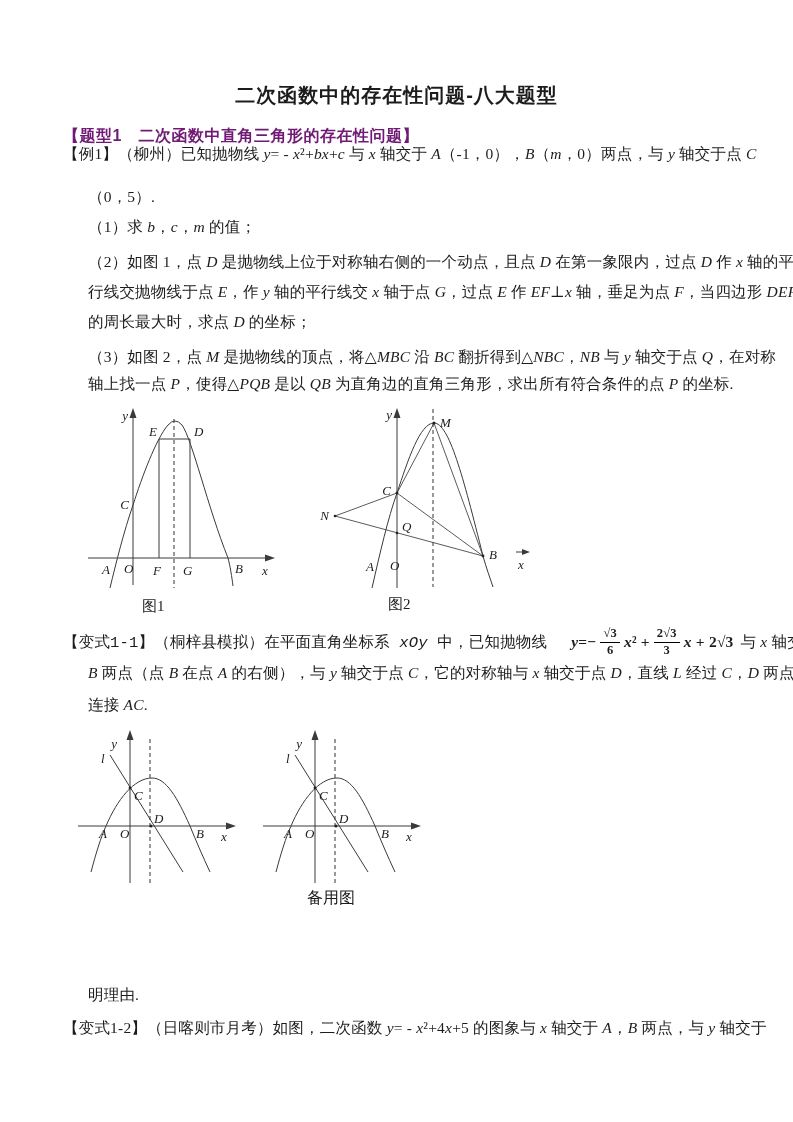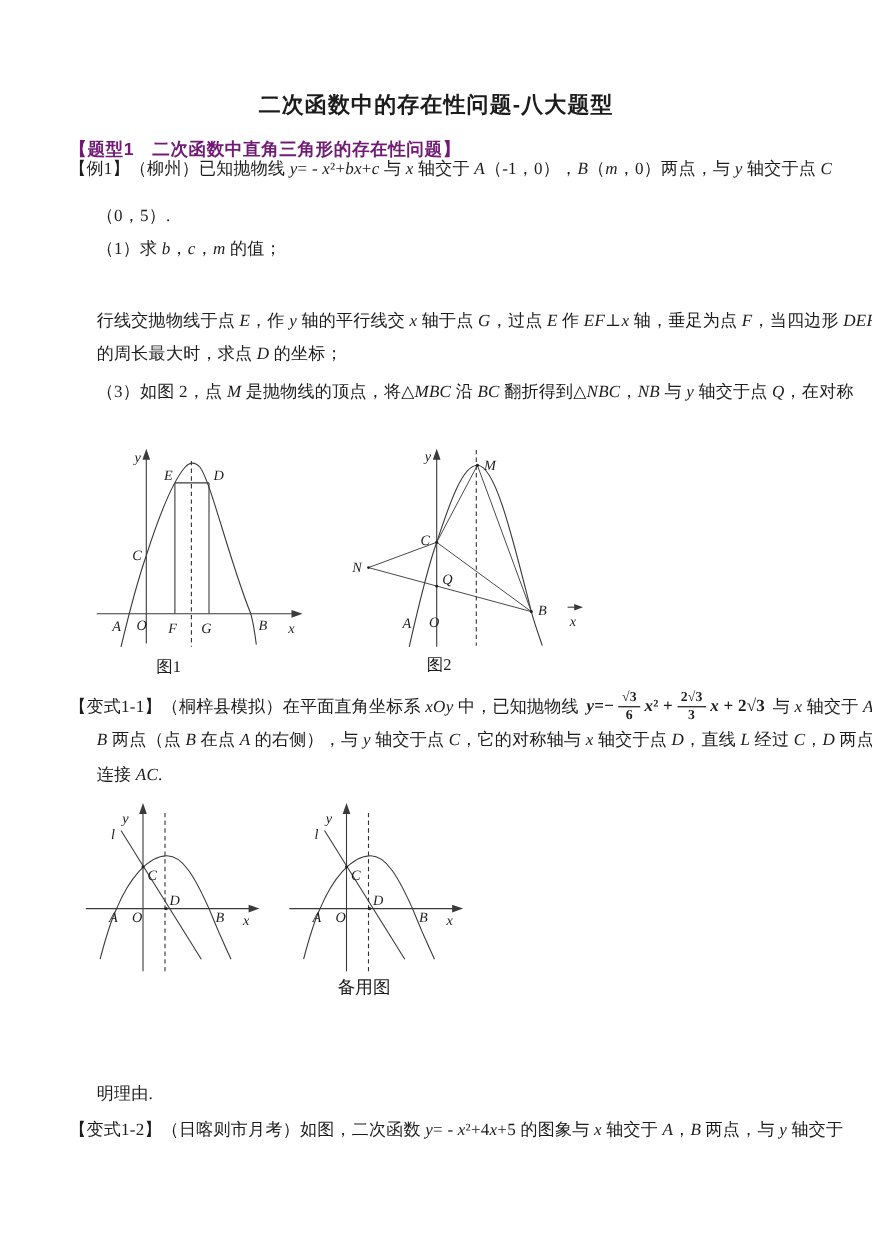--- a/index.html
+++ b/index.html
@@ -13,21 +13,21 @@
         font-weight:bold;font-size:16px;color:#701a75;letter-spacing:0.5px;}
   .line{position:absolute;font-size:15.5px;line-height:19px;white-space:nowrap;letter-spacing:0.2px;}
   .fline{position:absolute;display:flex;align-items:center;white-space:nowrap;
         font-size:15.5px;letter-spacing:0.2px;height:36px;}
   .fline .seg{white-space:pre;}
   .formula{font-weight:bold;}
   .frac{display:inline-block;text-align:center;line-height:1.05;font-size:12.5px;
         font-weight:bold;margin:0 3px;vertical-align:middle;}
   .frac .num{display:block;padding:0 3px 1px 3px;}
   .frac .den{display:block;border-top:1.2px solid #000;padding:1px 3px 0 3px;}
-  .seg-pre{margin-right:7px;}
+  .seg-pre{margin-right:24px;font-family:Liberation Mono, monospace;}
   .seg-suf{margin-left:6px;}
   .seg-lead{margin-right:1px;}
   .seg-mid{margin:0 1px;}
   .seg-tail{margin:0 1px;}
   svg.fig{position:absolute;overflow:visible;}
   svg.fig line, svg.fig path{stroke:#3a3a3a;stroke-width:1;fill:none;}
   svg.fig .thin{stroke-width:0.9;stroke:#474747;}
   svg.fig .dash{stroke-dasharray:4,3;stroke:#333;}
   svg.fig polygon{fill:#3a3a3a;stroke:none;}
   svg.fig circle{fill:#222;stroke:none;}
@@ -42,23 +42,25 @@
 <body>
 
 <div class="page">
 
   <div class="t-title">二次函数中的存在性问题-八大题型</div>
   <div class="t-heading">【题型1　二次函数中直角三角形的存在性问题】</div>
 
   <div class="line" style="left:63px;top:144px">【例1】（柳州）已知抛物线 <i>y</i>= - <i>x</i>²+<i>bx</i>+<i>c</i> 与 <i>x</i> 轴交于 <i>A</i>（-1，0），<i>B</i>（<i>m</i>，0）两点，与 <i>y</i> 轴交于点 <i>C</i></div>
   <div class="line" style="left:88px;top:187px">（0，5）.</div>
   <div class="line" style="left:88px;top:217px">（1）求 <i>b</i>，<i>c</i>，<i>m</i> 的值；</div>
+  <div class="line" style="left:88px;top:252px">（2）如图 1，点 <i>D</i> 是抛物线上位于对称轴右侧的一个动点，且点 <i>D</i> 在第一象限内，过点 <i>D</i> 作 <i>x</i> 轴的平</div>
   <div class="line" style="left:88px;top:282px">行线交抛物线于点 <i>E</i>，作 <i>y</i> 轴的平行线交 <i>x</i> 轴于点 <i>G</i>，过点 <i>E</i> 作 <i>EF</i>⊥<i>x</i> 轴，垂足为点 <i>F</i>，当四边形 <i>DEFG</i></div>
   <div class="line" style="left:88px;top:312px">的周长最大时，求点 <i>D</i> 的坐标；</div>
   <div class="line" style="left:88px;top:347px">（3）如图 2，点 <i>M</i> 是抛物线的顶点，将△<i>MBC</i> 沿 <i>BC</i> 翻折得到△<i>NBC</i>，<i>NB</i> 与 <i>y</i> 轴交于点 <i>Q</i>，在对称</div>
+  <div class="line" style="left:88px;top:374px">轴上找一点 <i>P</i>，使得△<i>PQB</i> 是以 <i>QB</i> 为直角边的直角三角形，求出所有符合条件的点 <i>P</i> 的坐标.</div>
 
   <svg class="fig" style="left:80px;top:403px" width="225" height="215" viewBox="0 0 225 215">
     <line x1="53" y1="12" x2="53" y2="182"></line>
     <polygon points="53,5 49.5,15 56.5,15"></polygon>
     <line x1="8" y1="155" x2="190" y2="155"></line>
     <polygon points="195,155 185,151.5 185,158.5"></polygon>
     <line class="dash" x1="94" y1="16" x2="94" y2="185"></line>
     <path d="M30,185 C36,160 44,128 53,102 C62,74 76,36 88,22 Q95,14 102,22 C112,36 128,105 148,155 C150,162 152,175 153,183"></path>
     <line x1="79" y1="36" x2="110" y2="36"></line>
     <line x1="79" y1="36" x2="79" y2="155"></line>

